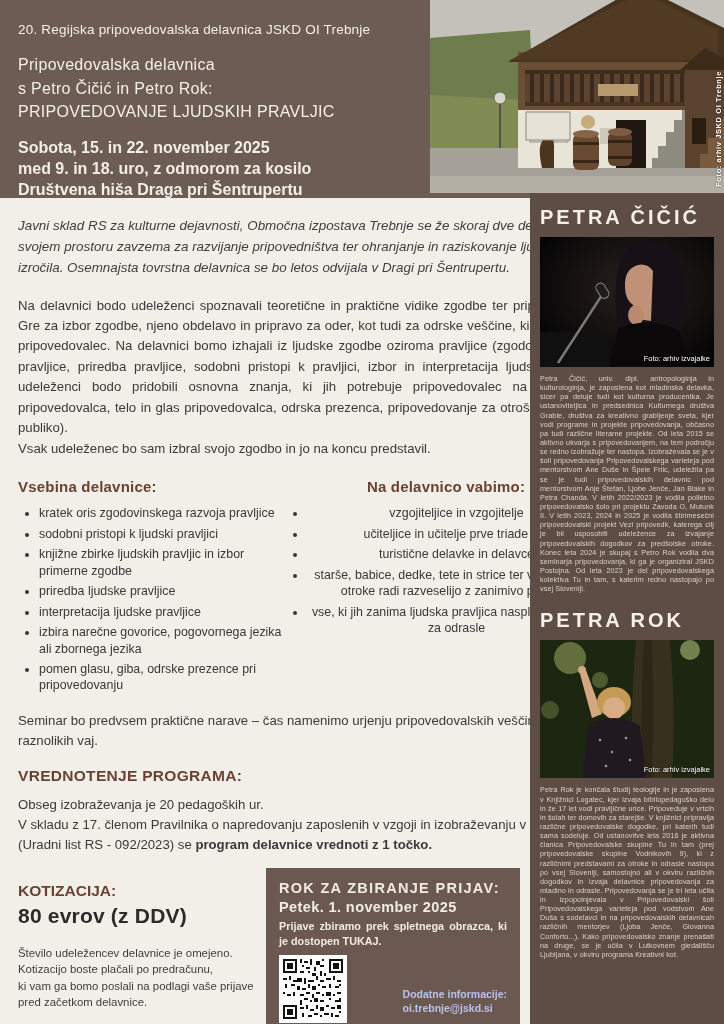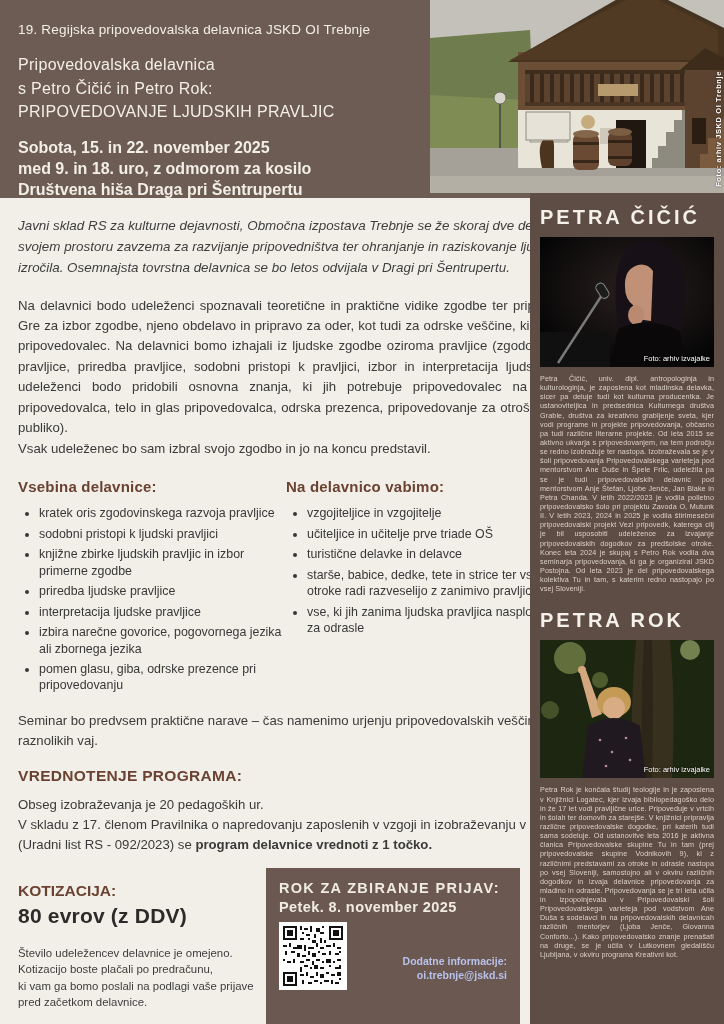--- a/index.html
+++ b/index.html
@@ -19,40 +19,40 @@
       writing-mode:vertical-rl; transform:rotate(180deg); letter-spacing:.6px; text-shadow:0 0 2px rgba(0,0,0,.65); }
 
   
   .main { position:absolute; left:0; top:198px; width:626px; height:826px; padding:17px 20px 0 18px; color:#3a3a3a; }
   .intro { font-style:italic; font-size:13.4px; line-height:1.58; color:#3e3e3e; }
   .para { margin-top:17px; font-size:13.2px; line-height:1.55; text-align:justify; }
   .closing { font-size:13.2px; line-height:1.55; }
 
   .columns { display:flex; margin-top:19px; }
   .col-left { width:268px; }
-  .col-right { flex:1; }
+  .col-right { flex:1;text-align:center; }
   .section-heading { color:#6b4231; font-size:15px; font-weight:bold; letter-spacing:.2px; }
   .columns ul { margin:10px 0 0 21px; }
   .columns li { font-size:12.4px; line-height:1.3; margin-bottom:4.5px; color:#383838; }
 
   .seminar { margin-top:13px; font-size:13.2px; line-height:1.5; }
   .eval-heading { margin-top:17px; font-size:15.5px; color:#6b4231; font-weight:bold; letter-spacing:.3px; }
   .eval-body { margin-top:10px; font-size:13.2px; line-height:1.5; }
   .b { font-weight:bold; }
 
   .fee-heading { margin-top:27px; font-size:15.5px; color:#6b4231; font-weight:bold; }
   .fee-amount { font-size:21px; font-weight:bold; color:#2d2b2a; margin-top:4px; letter-spacing:.2px; }
   .fee-note { margin-top:17px; font-size:11.4px; line-height:1.45; white-space:pre-line; width:262px; color:#3d3d3d; }
 
   
   .rok-box { position:absolute; left:266px; top:868px; width:254px; height:156px; background:#6b5850; color:#f1ece3; padding:12px 13px 0 13px; }
   .rok-heading { font-size:14.5px; font-weight:bold; letter-spacing:1.3px; }
   .rok-date { font-size:14.5px; font-weight:bold; margin-top:3px; letter-spacing:.4px; }
   .rok-body { font-size:10.8px; font-weight:bold; line-height:1.35; text-align:justify; margin-top:4px; }
-  .rok-bottom { display:flex; margin-top:7px; align-items:flex-end; justify-content:space-between;text-align:right; }
+  .rok-bottom { display:flex; margin-top:7px; align-items:flex-end; justify-content:space-between; }
   .qr { width:68px; height:68px; background:#fff; padding:4px; }
   .qr svg { width:100%; height:100%; display:block; }
   .contact { color:#b9c2ec; font-weight:bold; font-size:10.5px; line-height:1.35; padding-bottom:8px; }
 
   
   .sidebar { position:absolute; left:530px; top:193px; width:194px; height:831px; background:#5e4d45; padding:0 10px; color:#ddd1c7; overflow:hidden; }
   .person-name { color:#f5f1ea; font-size:20px; letter-spacing:3px; font-weight:bold; margin-top:13px; }
   .photo { position:relative; width:174px; margin-top:8px; overflow:hidden; }
   .photo-1 { height:130px; background:#050505; }
   .photo-2 { height:138px; background:#1b2411; }
@@ -61,21 +61,21 @@
   .bio { margin-top:7px; font-size:7.2px; line-height:1.27; text-align:justify; letter-spacing:.1px; color:#ddd2c8; }
   .person-2-name { margin-top:16px; }
 </style>
 </head>
 <body>
 
 <div class="page">
 
   <header class="header">
     <div class="header-text">
-      <div class="kicker">19. Regijska pripovedovalska delavnica JSKD OI Trebnje</div>
+      <div class="kicker">20. Regijska pripovedovalska delavnica JSKD OI Trebnje</div>
       <div class="title">
         <div>Pripovedovalska delavnica</div>
         <div>s Petro Čičić in Petro Rok:</div>
         <div>PRIPOVEDOVANJE LJUDSKIH PRAVLJIC</div>
       </div>
       <div class="dates">
         <div>Sobota, 15. in 22. november 2025</div>
         <div>med 9. in 18. uro, z odmorom za kosilo</div>
         <div>Društvena hiša Draga pri Šentrupertu</div>
       </div>
@@ -202,21 +202,24 @@
     <div class="fee-amount">80 evrov (z DDV)</div>
     <p class="fee-note">Število udeležencev delavnice je omejeno.
 Kotizacijo boste plačali po predračunu,
 ki vam ga bomo poslali na podlagi vaše prijave
 pred začetkom delavnice.</p>
 
   </main>
 
   <div class="rok-box">
     <div class="rok-heading">ROK ZA ZBIRANJE PRIJAV:</div>
-    <div class="rok-date">Petek. 8. november 2025</div>
+    <div class="rok-date">Petek. 1. november 2025</div>
+    <div class="rok-body">
+      <span>Prijave zbiramo prek spletnega obrazca, ki je dostopen </span><span class="b">TUKAJ</span><span>.</span>
+    </div>
     <div class="rok-bottom">
       <div class="qr">
         <svg viewBox="0 0 29 29" shape-rendering="crispEdges">
           <rect width="29" height="29" fill="#fff"></rect>
           <g fill="#111">
             <rect x="0" y="0" width="7" height="7"></rect>
               <rect x="22" y="0" width="7" height="7"></rect>
               <rect x="0" y="22" width="7" height="7"></rect>
             <rect x="1" y="1" width="5" height="5" fill="#fff"></rect>
               <rect x="23" y="1" width="5" height="5" fill="#fff"></rect>

